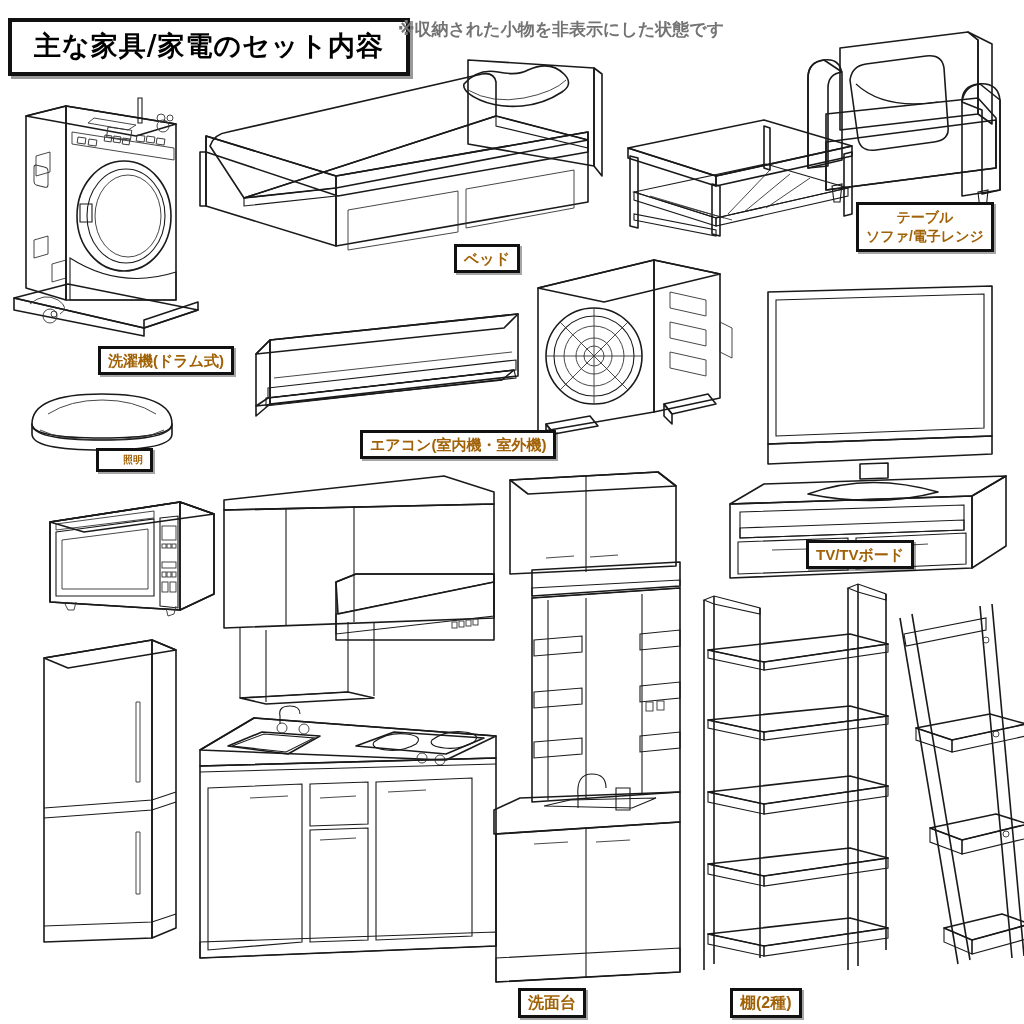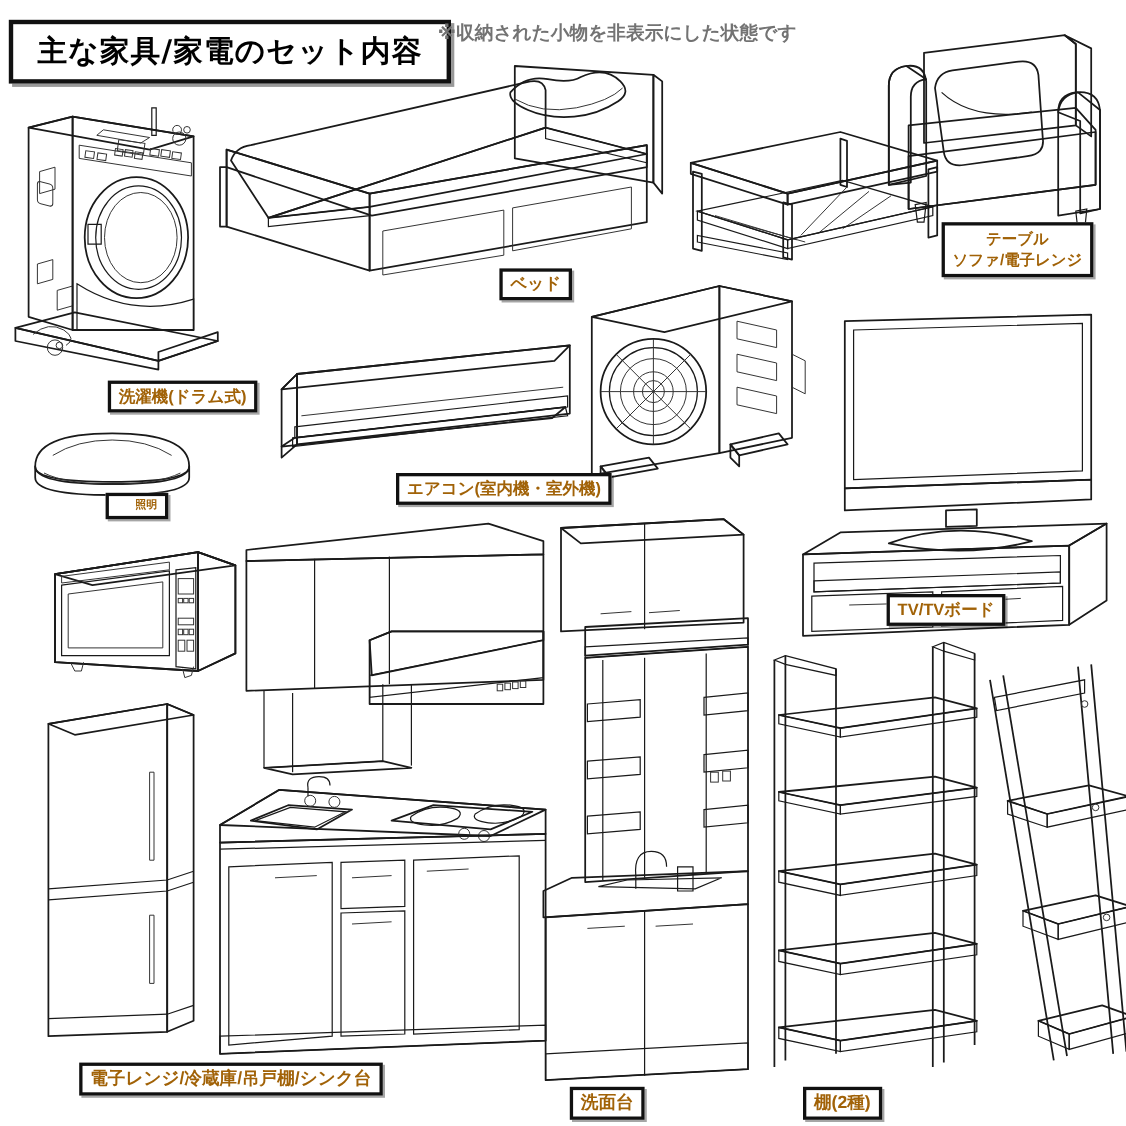--- a/index.html
+++ b/index.html
@@ -361,21 +361,20 @@
 
       <path class="thin" d="M54 96 L92 94" stroke-width="3"></path>
       <path class="thin" d="M124 96 L160 94" stroke-width="3"></path>
       <path class="thin" d="M124 138 L160 136" stroke-width="3"></path>
       <path class="thin" d="M192 90 L230 88" stroke-width="3"></path>
 
       <path class="ln2" d="M4 240 L300 230 L300 244 L4 256 Z" fill="#b9b9b9"></path>
     </svg>
   </div>
 
-  <div class="label" style="left:72px;top:966px;font-size:16px;">電子レンジ/冷蔵庫/吊戸棚/シンク台</div>
 
   <div class="obj" style="left:490px;top:462px;">
     <svg width="200" height="520" viewBox="0 0 200 520">
 
       <path class="ln" d="M20 18 L168 10 L186 24 L186 104 L20 112 Z" fill="#ededed"></path>
       <path class="ln" d="M20 18 L168 10 L186 24 L38 32 Z" fill="#d6d6d6"></path>
       <path class="ln2" d="M96 14 L96 110"></path>
       <path class="thin" d="M56 96 L84 94" stroke-width="3"></path>
       <path class="thin" d="M100 95 L128 93" stroke-width="3"></path>
 

